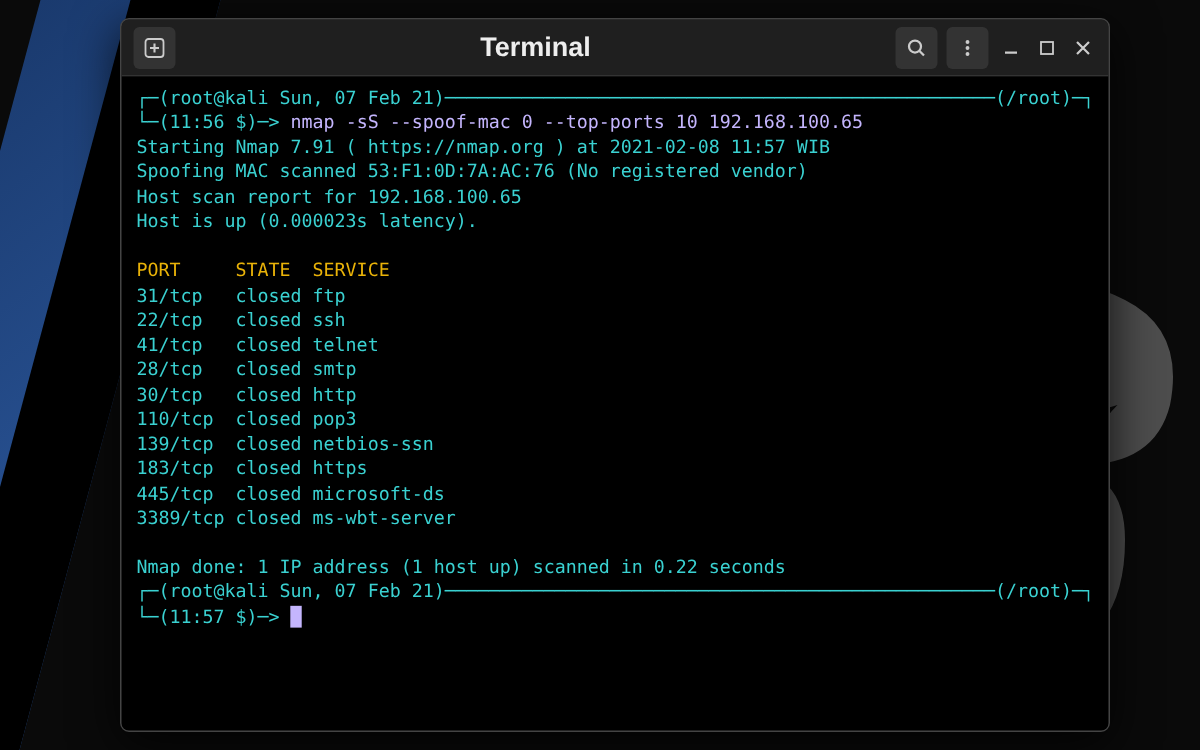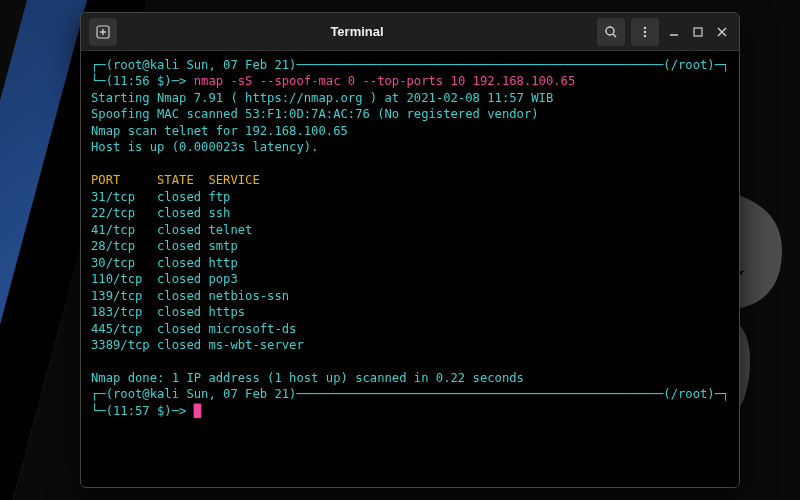--- a/index.html
+++ b/index.html
@@ -73,21 +73,21 @@
     justify-content: center;
     color: #ddd;
     font-size: 15px;
   }
   .titlebar-title {
     flex: 1;
     text-align: center;
     color: #eee;
     font-family: sans-serif;
     font-weight: bold;
-    font-size: 13px;
+    font-size: 18px;
   }
   .titlebar-right {
     display: flex;
     gap: 6px;
     align-items: center;
   }
   .win-ctrl {
     width: 18px;
     height: 18px;
     display: flex;
@@ -103,21 +103,21 @@
     padding: 6px 10px;
     font-size: 12.2px;
     line-height: 1.35;
     color: #3ad1d1;
     overflow: hidden;
     white-space: pre;
   }
   .prompt-line {
     color: #3ad1d1;
   }
-  .cmd { color: #ec4899; }
+  .cmd { color: #c4b5fd; }
   .header-row { color: #eab308; }
 </style>
 </head>
 <body>
 
 <div class="desktop-bg">
   <div class="bg-blue-shape"></div>
   <div class="bg-black-shape"></div>
   <svg class="dragon" width="200" height="260" viewBox="0 0 200 260">
     <path d="M40 40 Q 90 10 150 40 Q 190 60 180 110 Q 170 150 120 150 Q 130 125 145 110 Q 115 120 95 100 Q 60 110 40 80 Q 30 60 40 40 Z M 120 155 Q 150 160 150 200 Q 150 235 135 255 Q 142 220 136 190 Q 130 168 120 155 Z" fill="#e8e8e8"></path>
@@ -162,21 +162,21 @@
             <path d="M2 2l8 8M10 2l-8 8" stroke="#ccc" stroke-width="1.5"></path>
           </svg>
       </div>
     </div>
   </div>
 
   <div class="terminal-body"><div id="term-content"><span class="prompt-line">┌─(root@kali Sun, 07 Feb 21)──────────────────────────────────────────────────(/root)─┐</span>
 <span class="prompt-line">└─(11:56 $)─&gt;</span> <span class="cmd">nmap -sS --spoof-mac 0 --top-ports 10 192.168.100.65</span>
 <span>Starting Nmap 7.91 ( https://nmap.org ) at 2021-02-08 11:57 WIB</span>
 <span>Spoofing MAC scanned 53:F1:0D:7A:AC:76 (No registered vendor)</span>
-<span>Nmap scan telnet for 192.168.100.65</span>
+<span>Host scan report for 192.168.100.65</span>
 <span>Host is up (0.000023s latency).</span>
 
 <span class="header-row">PORT     STATE  SERVICE</span>
 <span>31/tcp   closed ftp</span>
 <span>22/tcp   closed ssh</span>
 <span>41/tcp   closed telnet</span>
 <span>28/tcp   closed smtp</span>
 <span>30/tcp   closed http</span>
 <span>110/tcp  closed pop3</span>
 <span>139/tcp  closed netbios-ssn</span>

